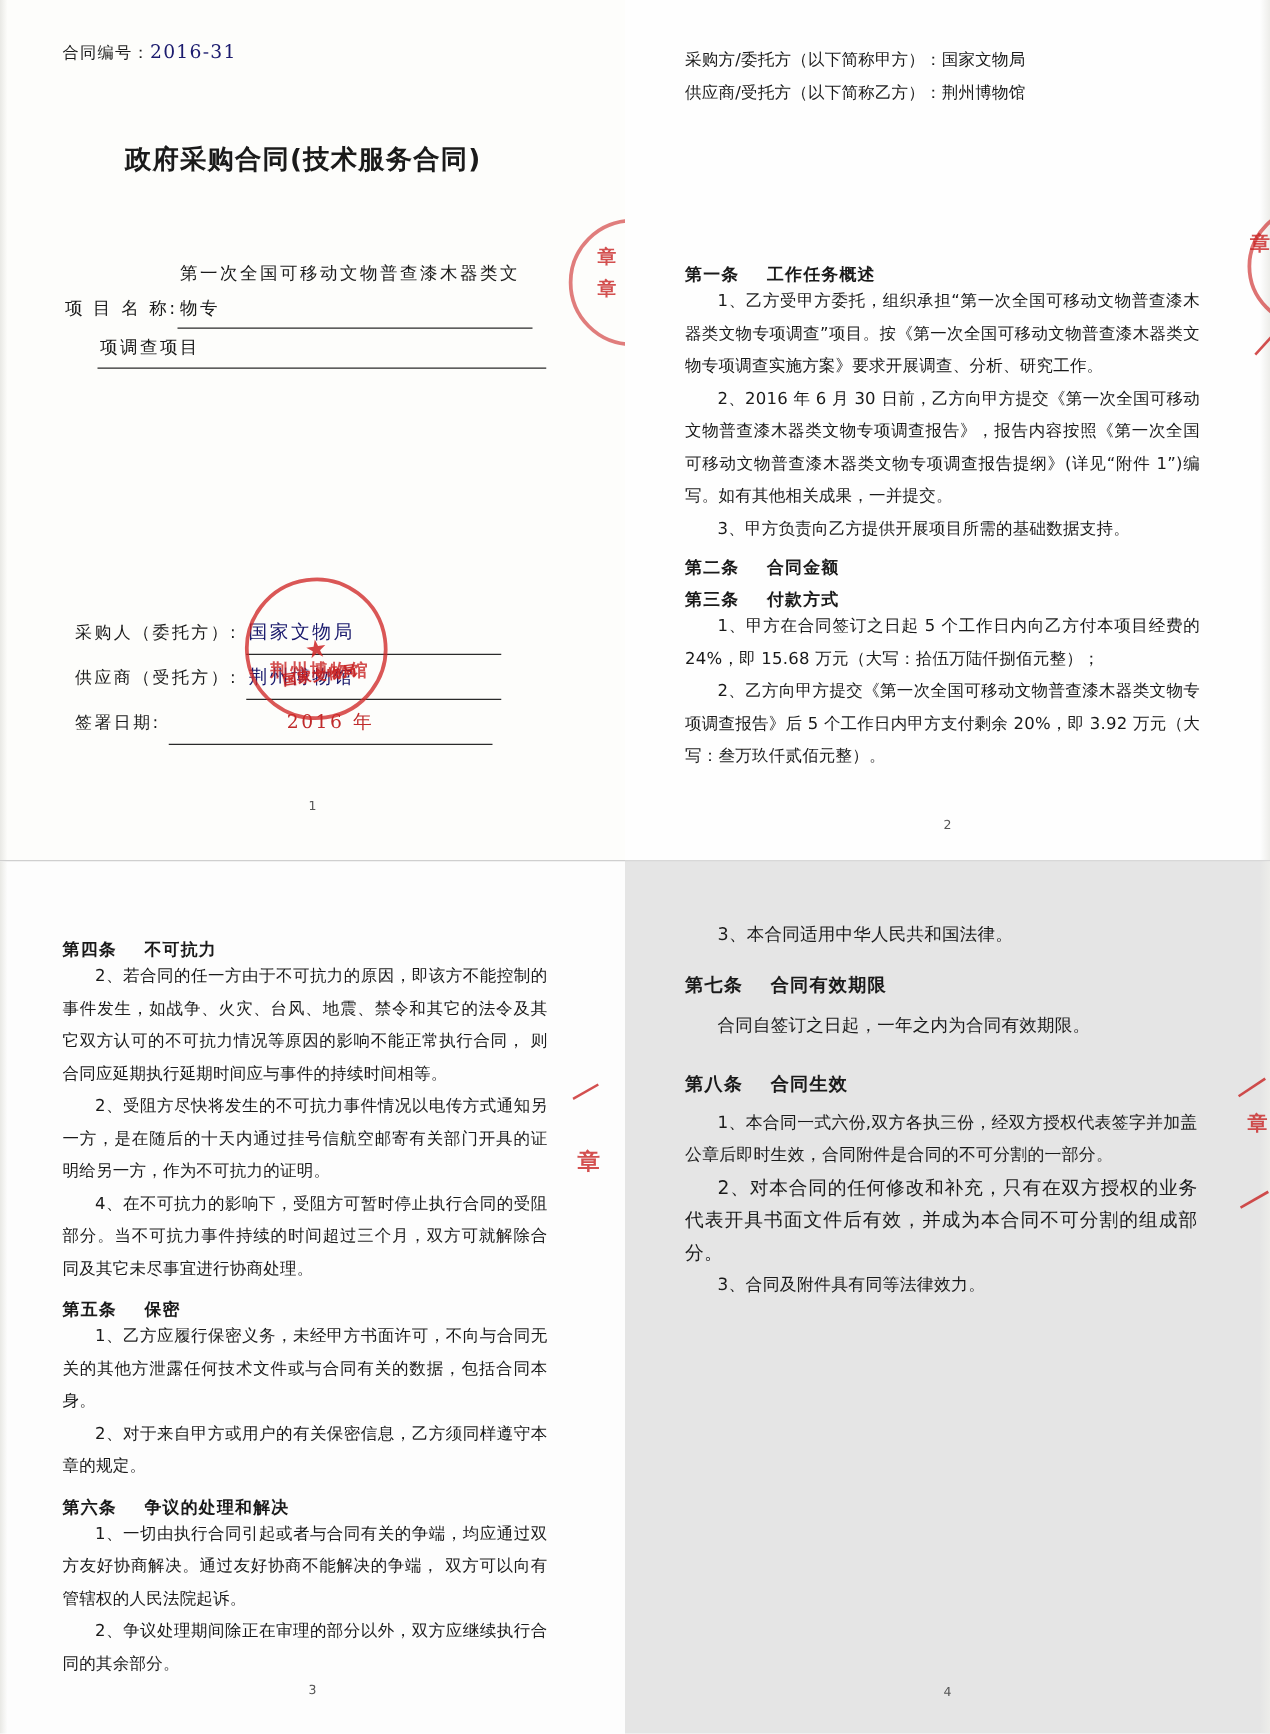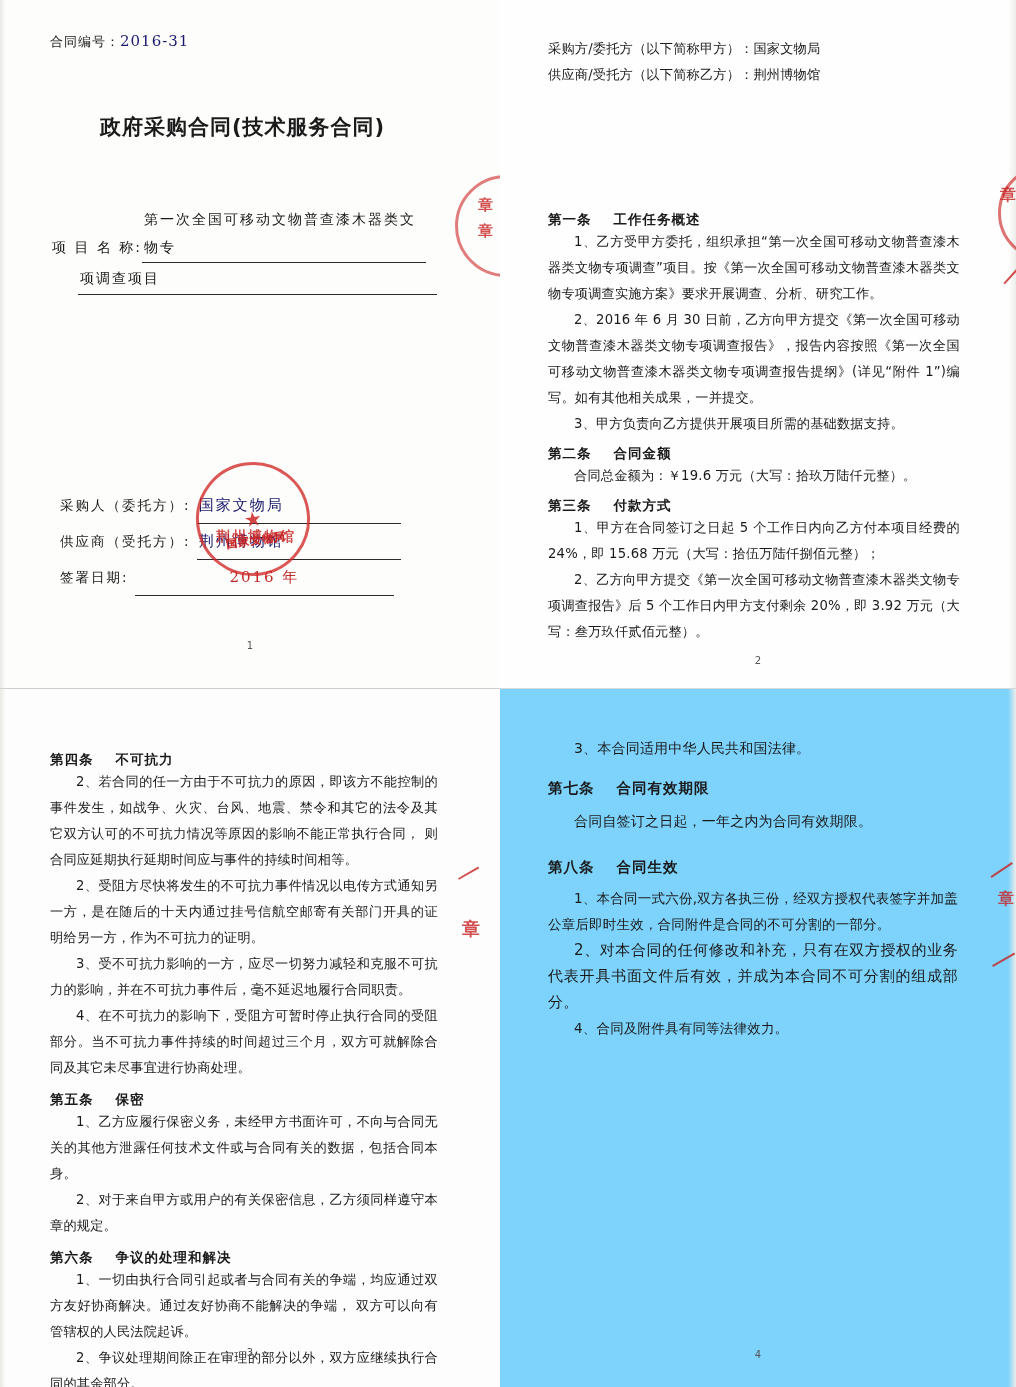--- a/index.html
+++ b/index.html
@@ -10,21 +10,21 @@
     color:#1a1a1a;
     position:relative;
     overflow:hidden;
   }
   .page{position:absolute;box-sizing:border-box;}
 
   
   #q-tl{left:0;top:0;width:500px;height:688px;background:#fdfdfb;}
   #q-tr{left:500px;top:0;width:516px;height:688px;background:#fefefe;}
   #q-bl{left:0;top:688px;width:500px;height:699px;background:#fdfdfd;border-top:1px solid #cfcfcf;}
-  #q-br{left:500px;top:688px;width:516px;height:699px;background:#7dd3fc;border-top:1px solid #d8d8d8;}
+  #q-br{left:500px;top:688px;width:516px;height:699px;background:#e5e5e5;border-top:1px solid #d8d8d8;}
 
   .scan-edge-left{position:absolute;left:0;top:0;width:6px;height:100%;background:linear-gradient(90deg,#e9e9e5,rgba(255,255,255,0));}
   .scan-edge-right{position:absolute;right:0;top:0;width:8px;height:100%;background:linear-gradient(270deg,#ededea,rgba(255,255,255,0));}
 
   
   .cn{font-family:"DejaVu Sans","Liberation Sans",sans-serif;}
   .doc-title{
     font-size:21px;font-weight:bold;letter-spacing:1px;
     text-align:left;
   }
@@ -147,21 +147,20 @@
 
     <div>
       <div class="sec-head"><span>第一条</span><span class="sp"></span><span>工作任务概述</span></div>
       <div class="body-p indent2">1、乙方受甲方委托，组织承担“第一次全国可移动文物普查漆木器类文物专项调查”项目。按《第一次全国可移动文物普查漆木器类文物专项调查实施方案》要求开展调查、分析、研究工作。</div>
       <div class="body-p indent2">2、2016 年 6 月 30 日前，乙方向甲方提交《第一次全国可移动文物普查漆木器类文物专项调查报告》，报告内容按照《第一次全国可移动文物普查漆木器类文物专项调查报告提纲》(详见“附件 1”)编写。如有其他相关成果，一并提交。</div>
       <div class="body-p indent2">3、甲方负责向乙方提供开展项目所需的基础数据支持。</div>
     </div>
 
     <div style="margin-top:8px;">
       <div class="sec-head"><span>第二条</span><span class="sp"></span><span>合同金额</span></div>
-      <div class="body-p indent2">合同总金额为：￥19.6 万元（大写：拾玖万陆仟元整）。</div>
     </div>
 
     <div style="margin-top:8px;">
       <div class="sec-head"><span>第三条</span><span class="sp"></span><span>付款方式</span></div>
       <div class="body-p indent2">1、甲方在合同签订之日起 5 个工作日内向乙方付本项目经费的 24%，即 15.68 万元（大写：拾伍万陆仟捌佰元整）；</div>
       <div class="body-p indent2">2、乙方向甲方提交《第一次全国可移动文物普查漆木器类文物专项调查报告》后 5 个工作日内甲方支付剩余 20%，即 3.92 万元（大写：叁万玖仟贰佰元整）。</div>
     </div>
   </div>
 
   <div class="seal-partial" style="left:498px;top:165px;width:90px;height:90px;border-color:rgba(205,40,40,.65);"></div>
@@ -173,21 +172,20 @@
 
 <div class="page" id="q-bl">
   <div class="scan-edge-left"></div>
 
   <div style="position:absolute;left:50px;top:56px;width:388px;" class="cn">
 
     <div>
       <div class="sec-head"><span>第四条</span><span class="sp"></span><span>不可抗力</span></div>
       <div class="body-p indent2">2、若合同的任一方由于不可抗力的原因，即该方不能控制的事件发生，如战争、火灾、台风、地震、禁令和其它的法令及其它双方认可的不可抗力情况等原因的影响不能正常执行合同， 则合同应延期执行延期时间应与事件的持续时间相等。</div>
       <div class="body-p indent2">2、受阻方尽快将发生的不可抗力事件情况以电传方式通知另一方，是在随后的十天内通过挂号信航空邮寄有关部门开具的证明给另一方，作为不可抗力的证明。</div>
-      <div class="body-p indent2">3、受不可抗力影响的一方，应尽一切努力减轻和克服不可抗力的影响，并在不可抗力事件后，毫不延迟地履行合同职责。</div>
       <div class="body-p indent2">4、在不可抗力的影响下，受阻方可暂时停止执行合同的受阻部分。当不可抗力事件持续的时间超过三个月，双方可就解除合同及其它未尽事宜进行协商处理。</div>
     </div>
 
     <div style="margin-top:10px;">
       <div class="sec-head"><span>第五条</span><span class="sp"></span><span>保密</span></div>
       <div class="body-p indent2">1、乙方应履行保密义务，未经甲方书面许可，不向与合同无关的其他方泄露任何技术文件或与合同有关的数据，包括合同本身。</div>
       <div class="body-p indent2">2、对于来自甲方或用户的有关保密信息，乙方须同样遵守本章的规定。</div>
     </div>
 
     <div style="margin-top:10px;">
@@ -212,21 +210,21 @@
 
     <div style="margin-top:18px;">
       <div class="sec-head" style="font-size:14.5px;"><span>第七条</span><span class="sp"></span><span>合同有效期限</span></div>
       <div class="body-p indent2" style="font-size:14px;margin-top:10px;">合同自签订之日起，一年之内为合同有效期限。</div>
     </div>
 
     <div style="margin-top:24px;">
       <div class="sec-head" style="font-size:14.5px;"><span>第八条</span><span class="sp"></span><span>合同生效</span></div>
       <div class="body-p indent2" style="font-size:13.5px;margin-top:8px;">1、本合同一式六份,双方各执三份，经双方授权代表签字并加盖公章后即时生效，合同附件是合同的不可分割的一部分。</div>
       <div class="body-p indent2" style="font-size:15px;">2、对本合同的任何修改和补充，只有在双方授权的业务代表开具书面文件后有效，并成为本合同不可分割的组成部分。</div>
-      <div class="body-p indent2" style="font-size:13.5px;">4、合同及附件具有同等法律效力。</div>
+      <div class="body-p indent2" style="font-size:13.5px;">3、合同及附件具有同等法律效力。</div>
     </div>
   </div>
 
   <div class="red-mark" style="left:492px;top:165px;font-size:22px;transform:rotate(14deg);">／</div>
   <div class="red-mark" style="left:498px;top:200px;font-size:16px;">章</div>
   <div class="red-mark" style="left:494px;top:255px;font-size:22px;transform:rotate(18deg);">／</div>
 
   <div style="position:absolute;left:0;top:660px;width:100%;" class="pagenum">4</div>
 </div>
 

